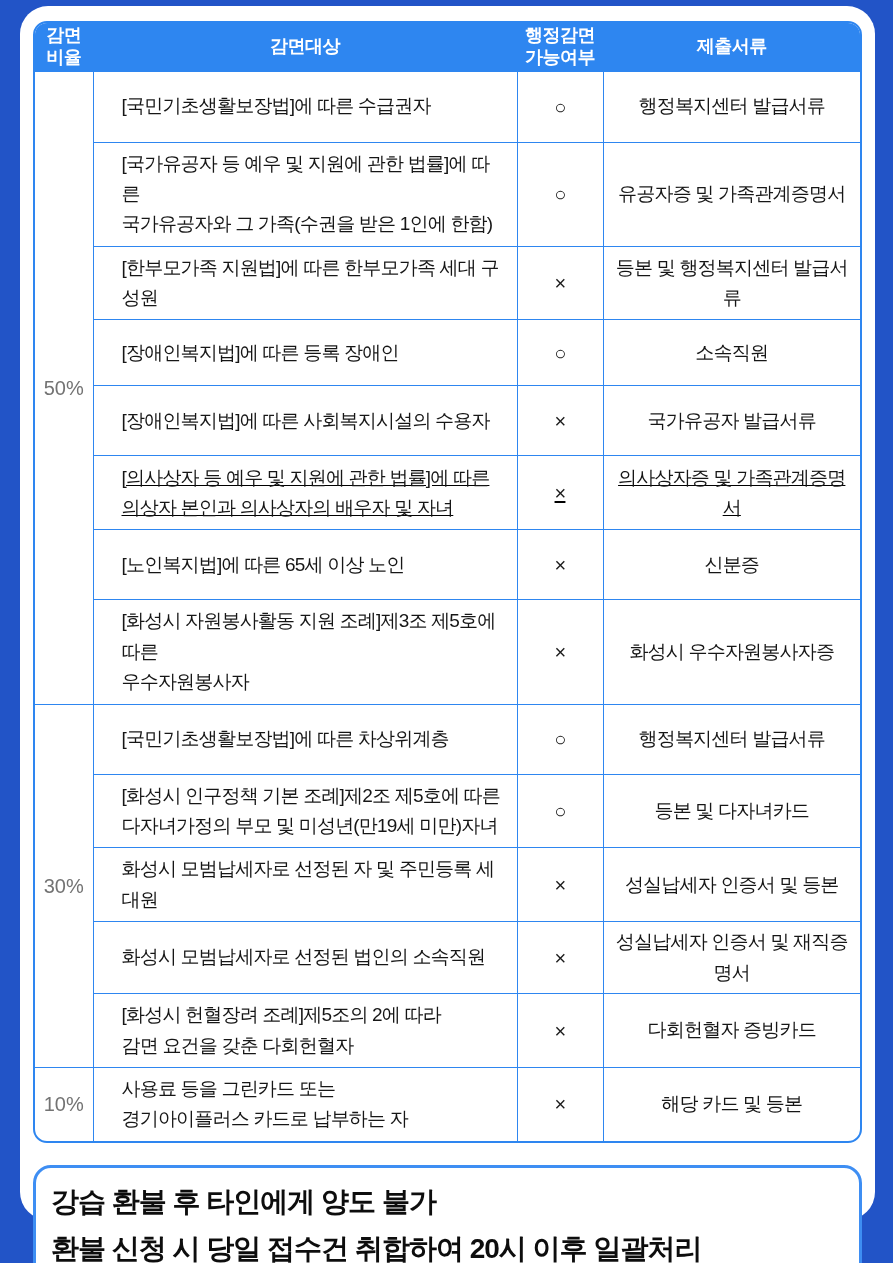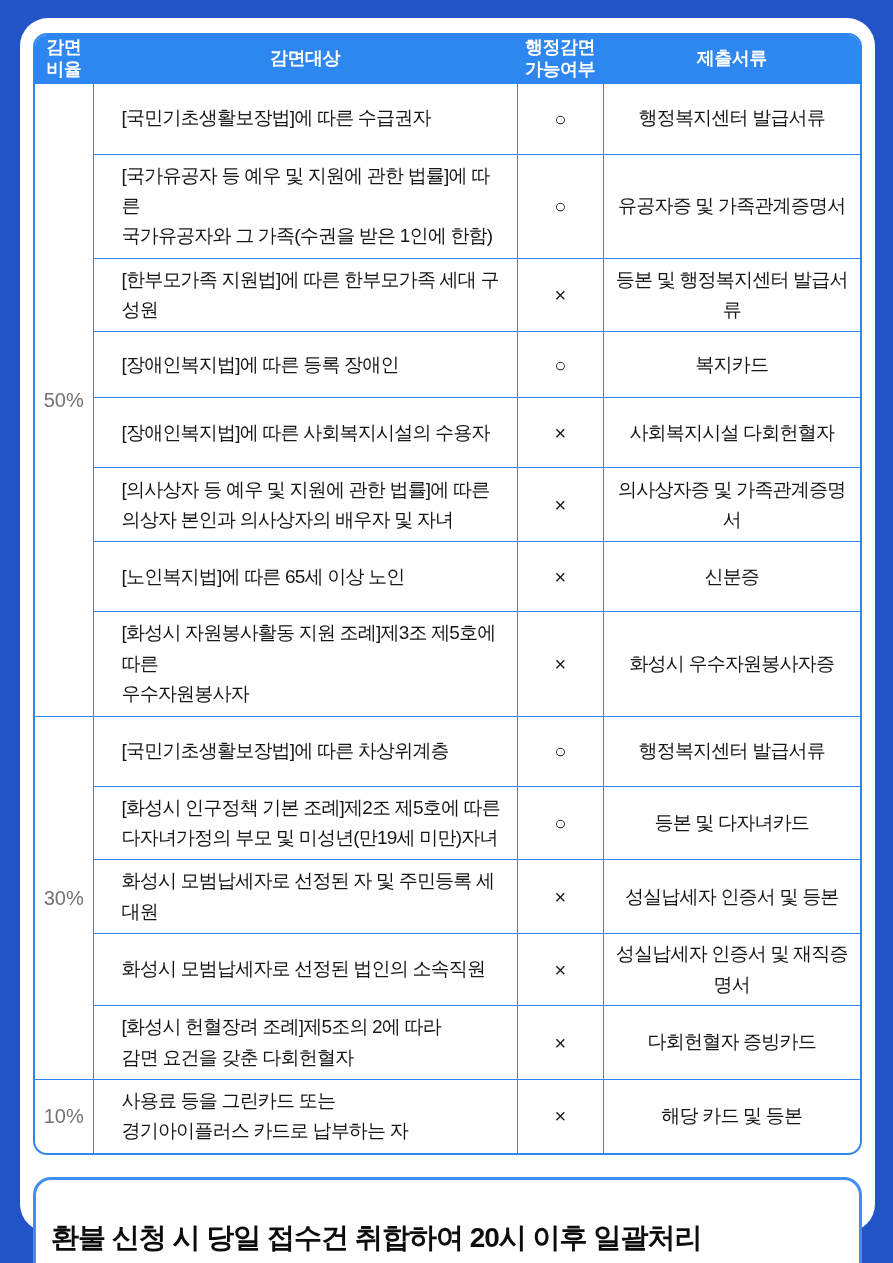--- a/index.html
+++ b/index.html
@@ -6,21 +6,21 @@
   html, body { width: 893px; }
   body {
     height: 1263px;
     background: #2254C7;
     font-family: "Liberation Sans", "DejaVu Sans", sans-serif;
     position: relative;
     overflow: hidden;
   }
   .card {
     position: absolute;
-    left: 20px; top: 18px;
+    left: 20px; top: 6px;
     width: 855px; height: 1214px;
     background: #ffffff;
     border-radius: 28px;
     padding: 15px 13px 17px 13px;
   }
   .table-frame {
     width: 829px;
     border: 2px solid #2E86F0;
     border-radius: 14px;
     overflow: hidden;
@@ -142,28 +142,28 @@
           <td class="docs">유공자증 및 가족관계증명서</td>
         </tr>
         <tr style="height:70px;">
           <td class="target">[한부모가족 지원법]에 따른 한부모가족 세대 구성원</td>
           <td class="elig">×</td>
           <td class="docs">등본 및 행정복지센터 발급서류</td>
         </tr>
         <tr style="height:66px;">
           <td class="target">[장애인복지법]에 따른 등록 장애인</td>
           <td class="elig">○</td>
-          <td class="docs">복지카드</td>
+          <td class="docs">소속직원</td>
         </tr>
         <tr style="height:70px;">
           <td class="target">[장애인복지법]에 따른 사회복지시설의 수용자</td>
           <td class="elig">×</td>
-          <td class="docs">사회복지시설 다회헌혈자</td>
-        </tr>
-        <tr style="height:74px;">
+          <td class="docs">국가유공자 발급서류</td>
+        </tr>
+        <tr style="height:74px;text-decoration:underline;">
           <td class="target">[의사상자 등 예우 및 지원에 관한 법률]에 따른
 의상자 본인과 의사상자의 배우자 및 자녀</td>
           <td class="elig">×</td>
           <td class="docs">의사상자증 및 가족관계증명서</td>
         </tr>
         <tr style="height:70px;">
           <td class="target">[노인복지법]에 따른 65세 이상 노인</td>
           <td class="elig">×</td>
           <td class="docs">신분증</td>
         </tr>
@@ -208,16 +208,17 @@
           <td class="target">사용료 등을 그린카드 또는
 경기아이플러스 카드로 납부하는 자</td>
           <td class="elig">×</td>
           <td class="docs">해당 카드 및 등본</td>
         </tr>
       </tbody>
     </table>
   </div>
 
   <div class="notice-box">
+    <div class="notice-line">강습 환불 후 타인에게 양도 불가</div>
     <div class="notice-line">환불 신청 시 당일 접수건 취합하여 20시 이후 일괄처리</div>
   </div>
 
 </div>
 
 </body></html>

